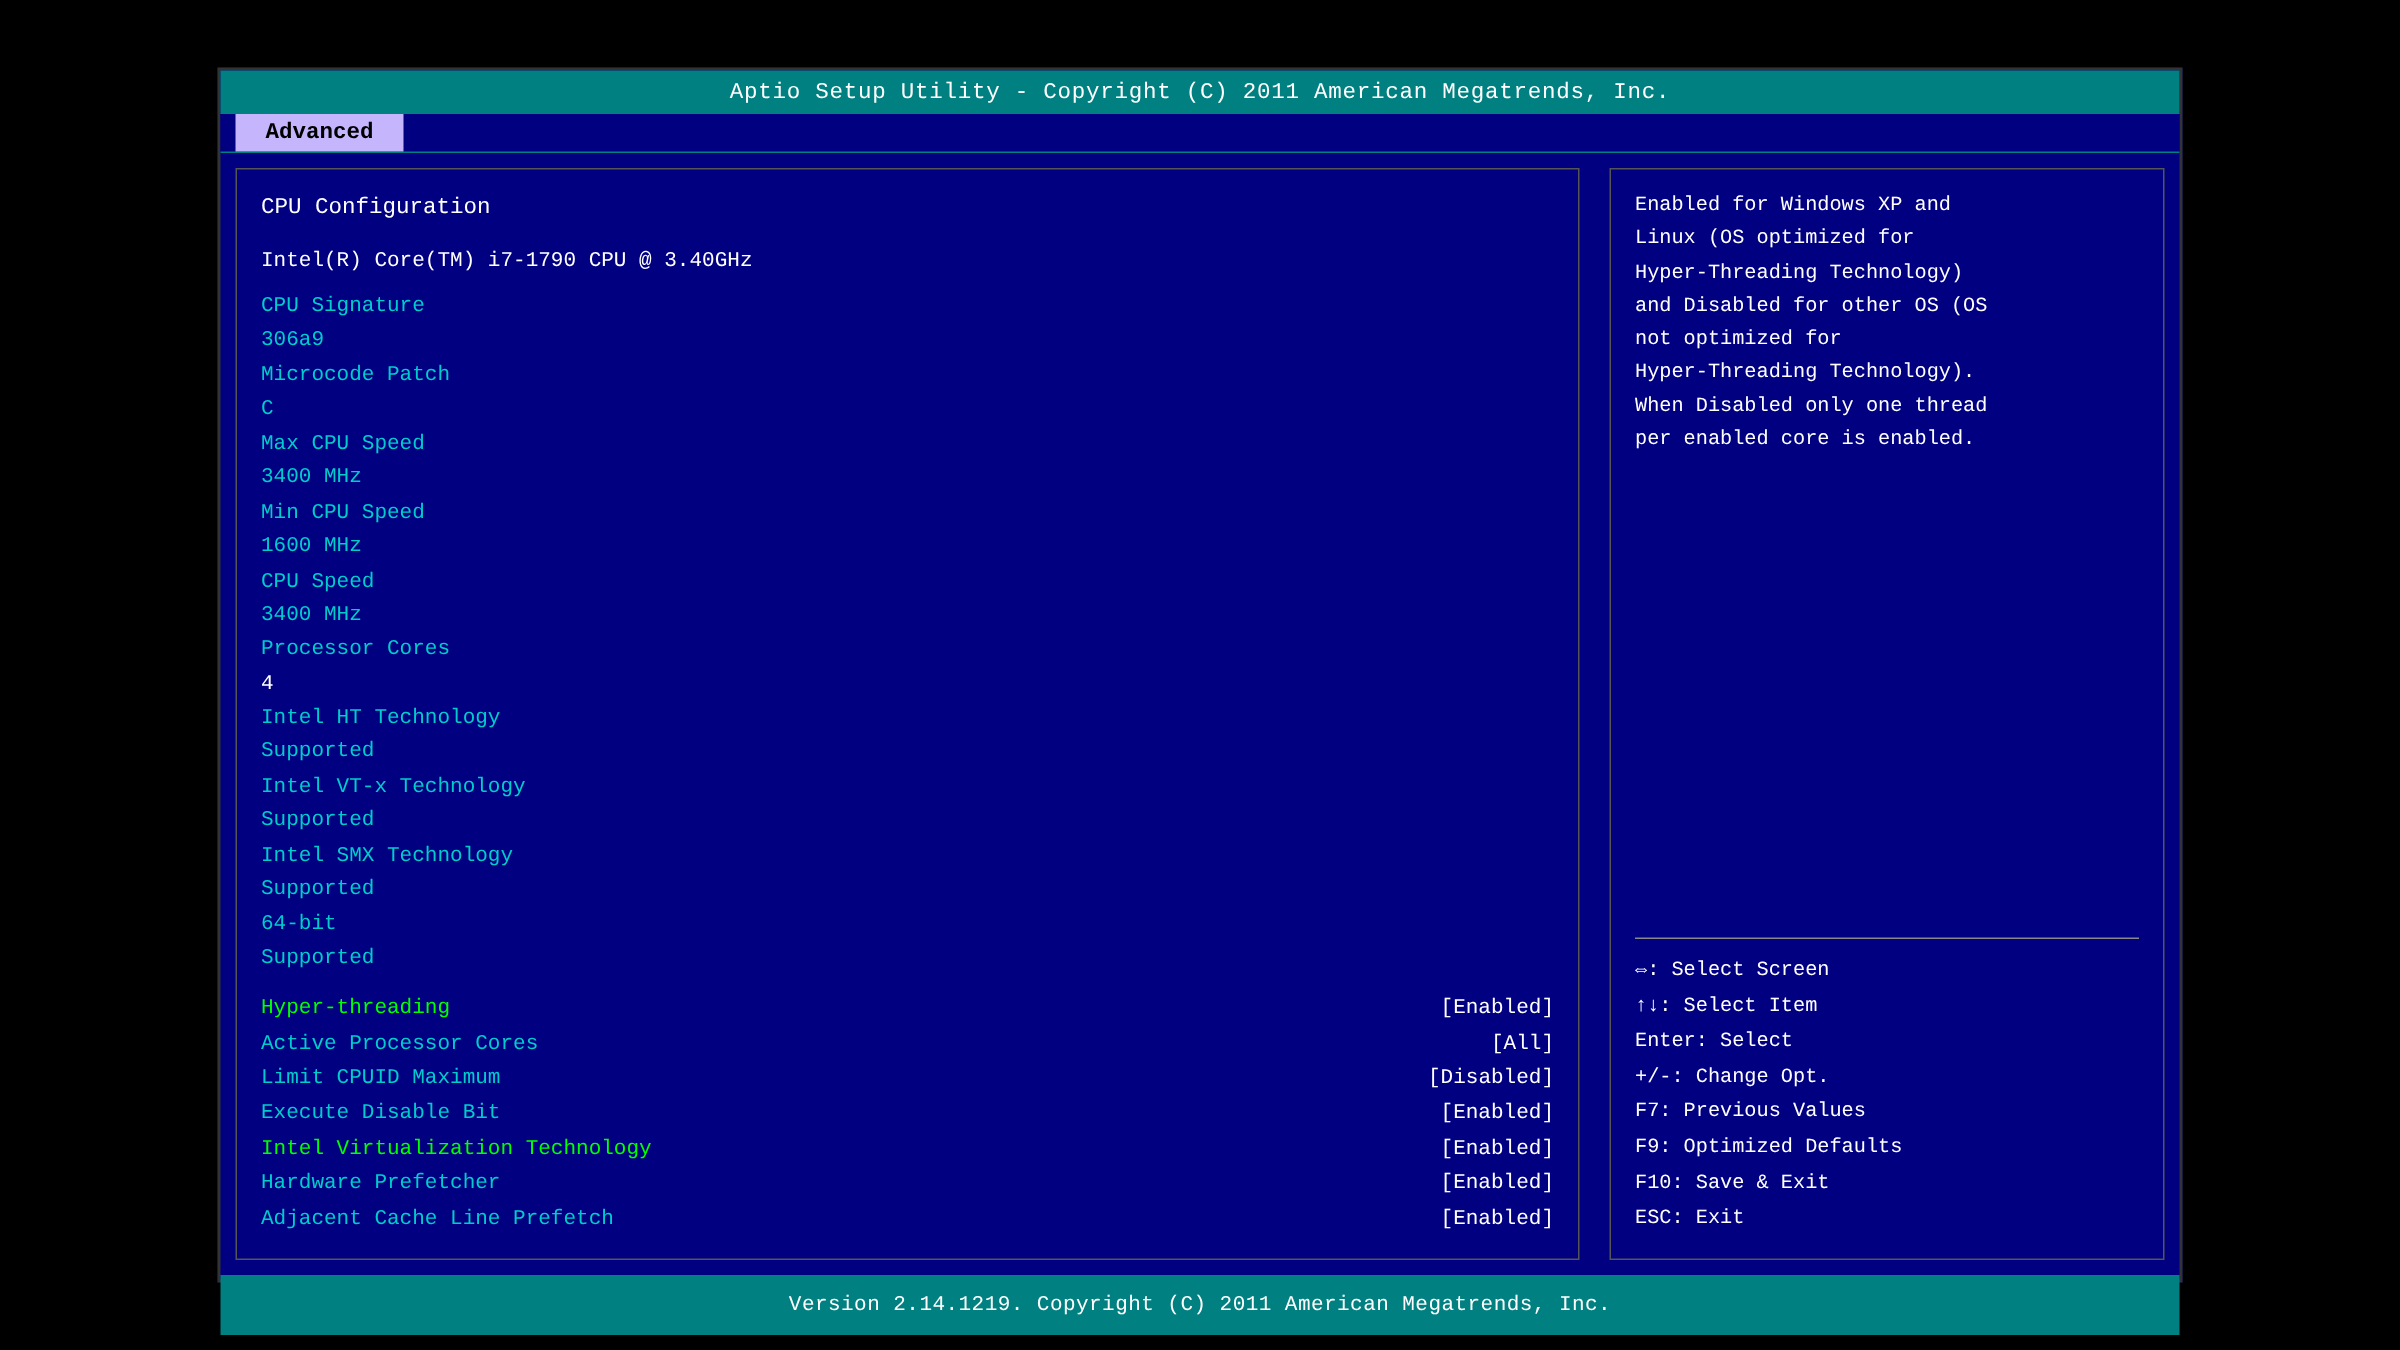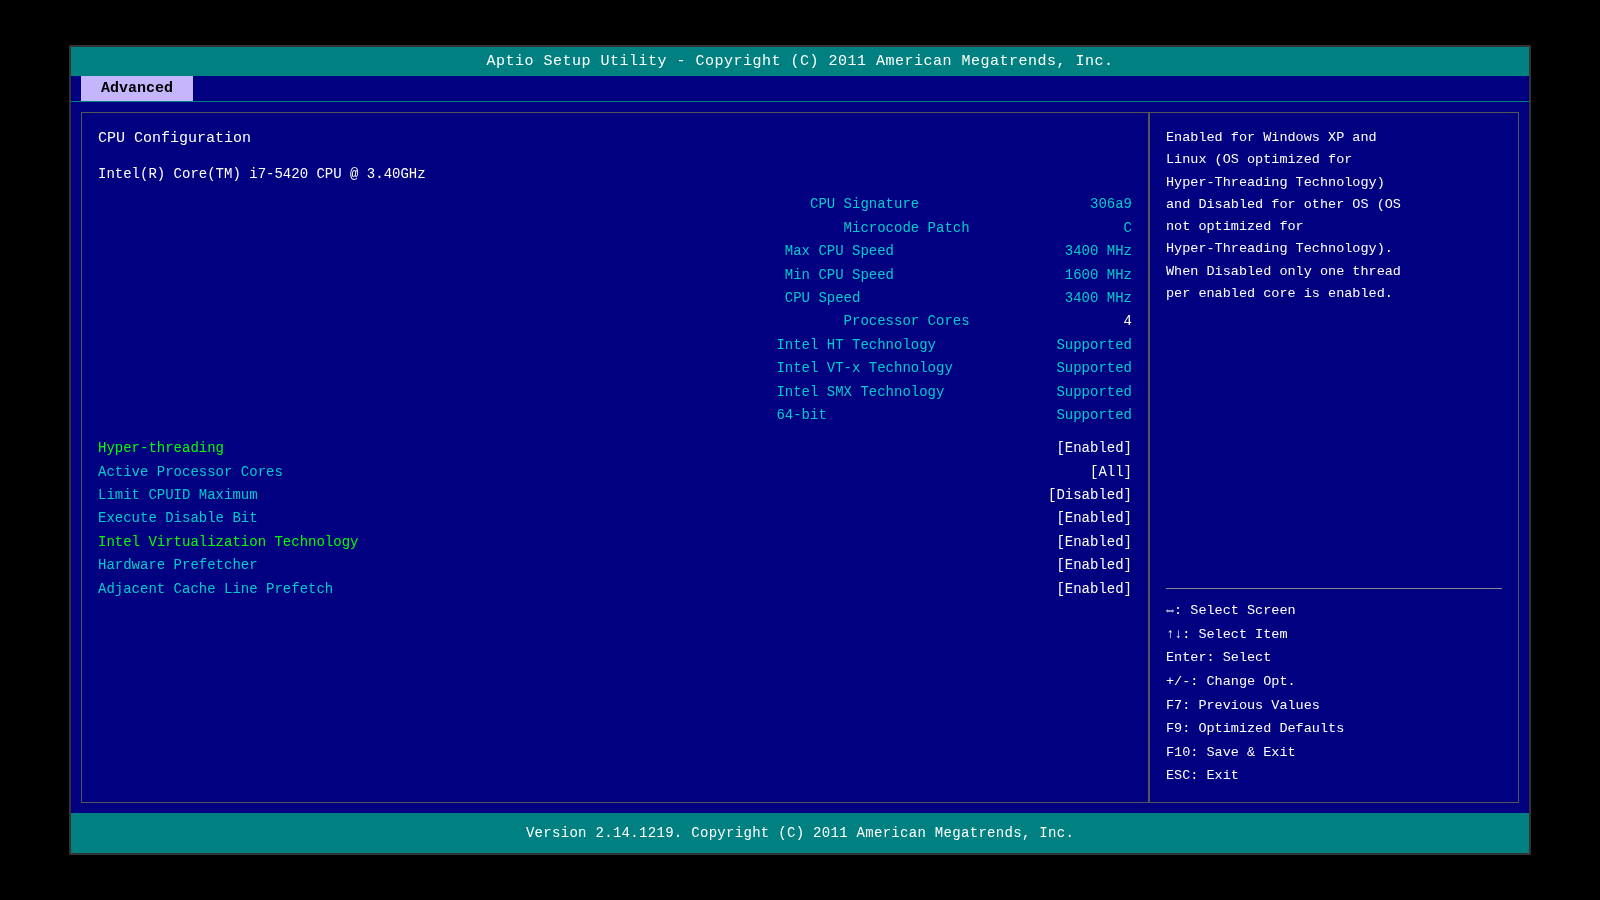--- a/index.html
+++ b/index.html
@@ -6,21 +6,21 @@
     body {
       background: #000;
       width: 1600px;
       height: 900px;
       display: flex;
       align-items: center;
       justify-content: center;
       font-family: 'Courier New', Courier, monospace;
     }
     .screen {
-      width: 1462px;
+      width: 1310px;
       height: 810px;
       background: #000080;
       display: flex;
       flex-direction: column;
       border: 2px solid #333;
     }
     .top-bar {
       background: #008080;
       color: #fff;
       text-align: center;
@@ -39,21 +39,21 @@
       color: #000;
       padding: 4px 20px;
       font-size: 15px;
       font-family: Liberation Mono, monospace;
       font-weight: bold;
     }
     .main-content {
       display: flex;
       flex: 1;
       padding: 10px;
-      gap: 0;
+      gap: 20px;
     }
     .left-panel {
       flex: 1;
       background: #000080;
       color: #fff;
       padding: 14px 16px;
       font-size: 14px;
       line-height: 1.6;
       border: 1px solid #555;
     }
@@ -88,22 +88,23 @@
       margin-bottom: 12px;
       font-weight: normal;
     }
     .cpu-model {
       color: #fff;
       margin-bottom: 8px;
       font-size: 14px;
     }
     .info-row {
       display: flex;
-      justify-content: flex-end;
+      justify-content: center;
       margin-bottom: 1px;
+      flex-direction: column;
     }
     .info-label {
       color: #00cccc;
       min-width: 280px;
     }
     .info-value {
       color: #00cccc;
     }
     .info-value-white {
       color: #fff;
@@ -146,21 +147,21 @@
   </div>
 
   <div class="nav-bar">
     <div class="nav-tab">Advanced</div>
   </div>
 
   <div class="main-content">
 
     <div class="left-panel">
       <div class="section-title">CPU Configuration</div>
-      <div class="cpu-model">Intel(R) Core(TM) i7-5420 CPU @ 3.40GHz</div>
+      <div class="cpu-model">Intel(R) Core(TM) i7-1790 CPU @ 3.40GHz</div>
 
       <div>
         <div class="info-row">
           <span class="info-label">CPU Signature</span>
           <span class="info-value">306a9</span>
         </div>
         <div class="info-row">
           <span class="info-label">Microcode Patch</span>
           <span class="info-value">C</span>
         </div>

